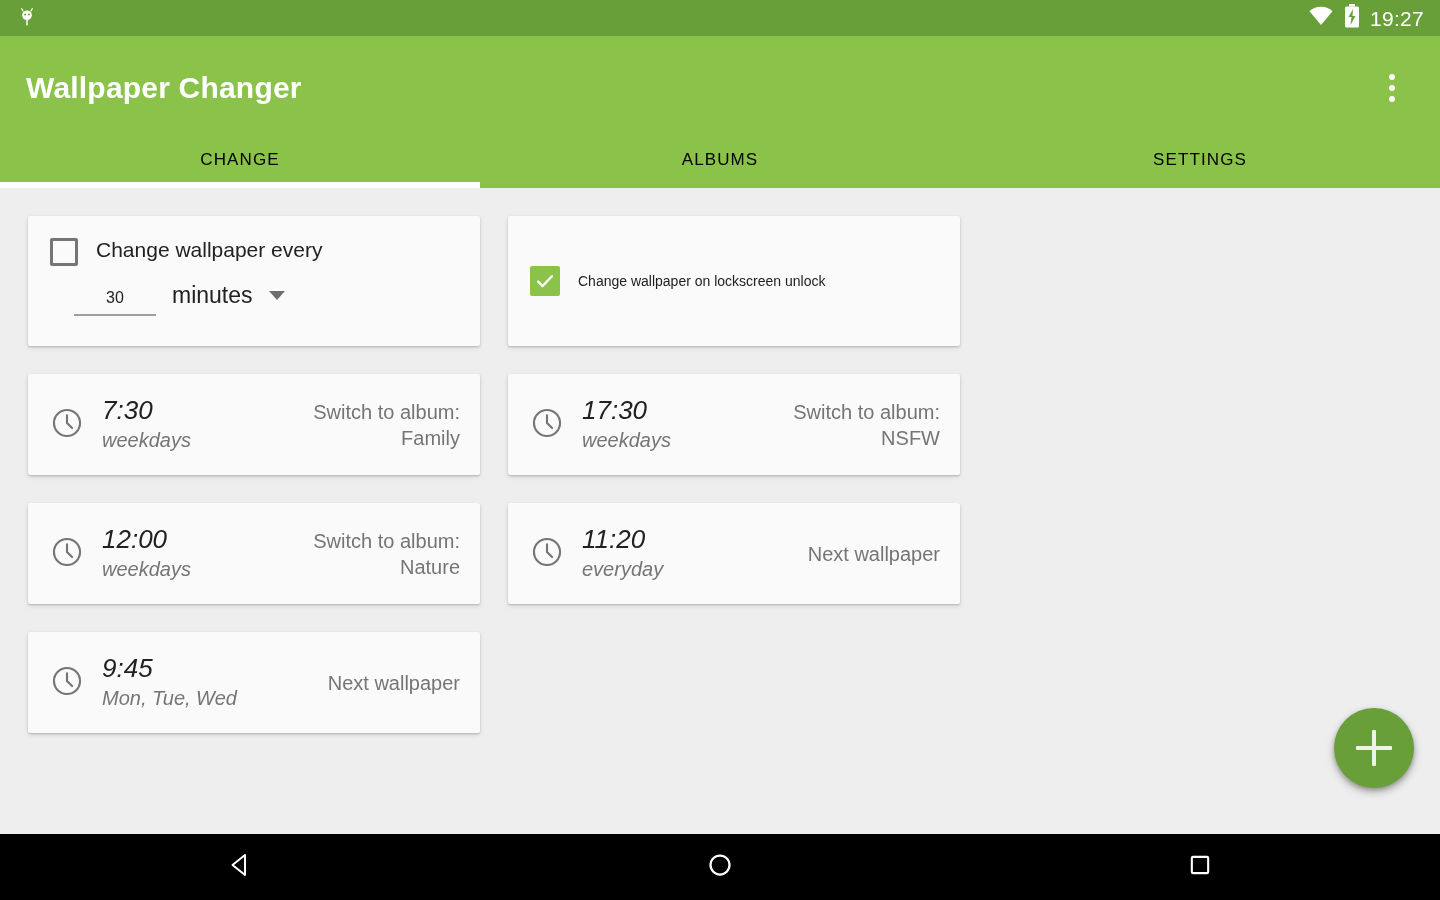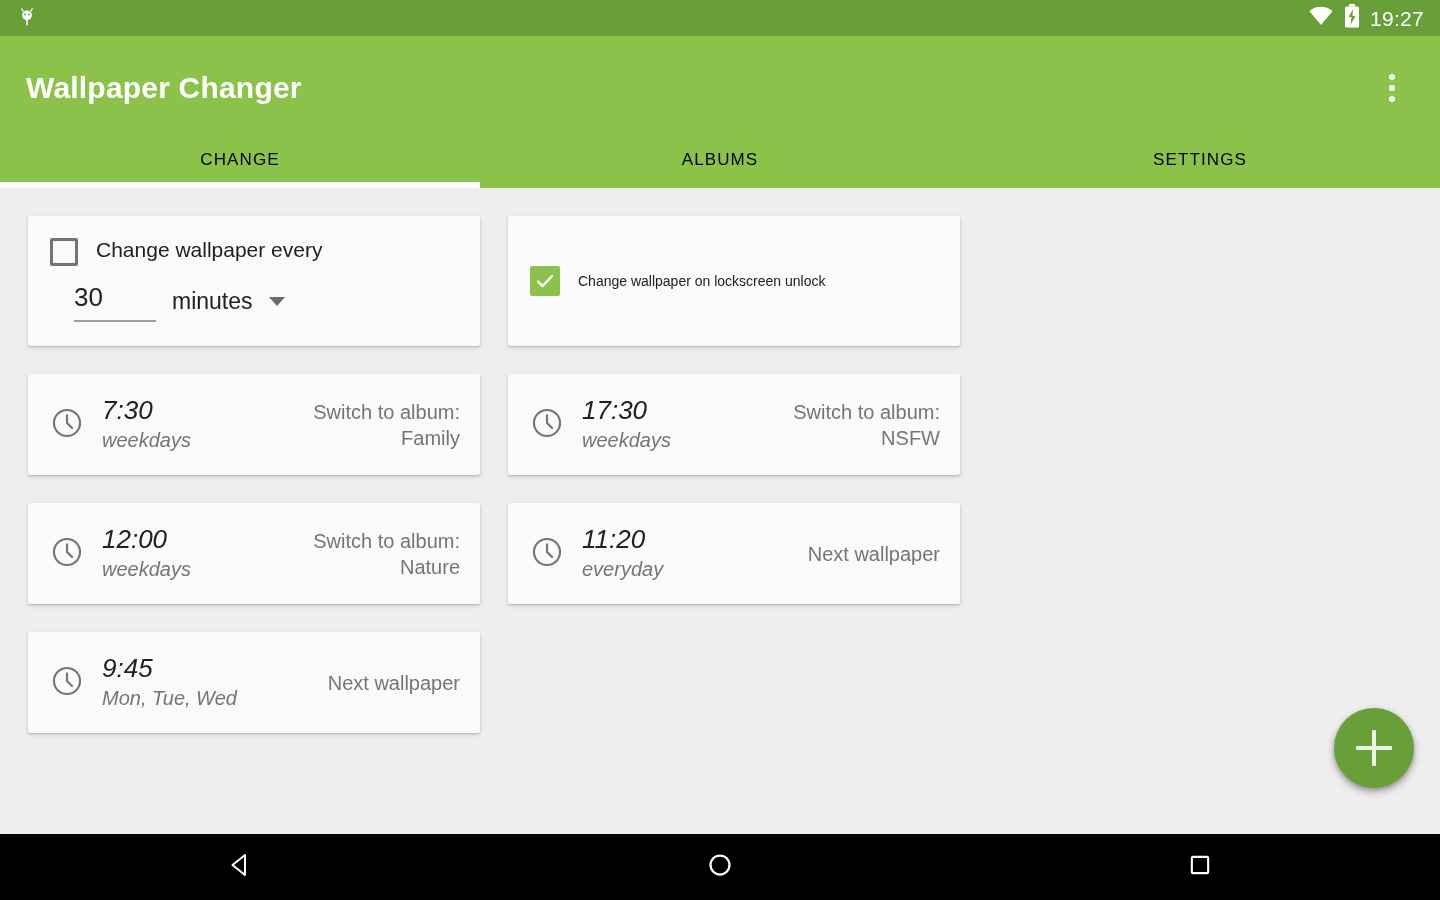--- a/index.html
+++ b/index.html
@@ -94,21 +94,21 @@
   .checkbox-unchecked {
     width: 28px; height: 28px; border: 3px solid #757575;
     border-radius: 2px; background: transparent; flex: none; cursor: pointer;
   }
   .chk-label { font-size: 21px; color: #212121; }
   .interval-row {
     display: flex; align-items: flex-end; gap: 16px;
     margin-top: 16px; padding-left: 24px;
   }
   .num-field {
-    width: 82px; font-size: 26px; color: #212121;
+    width: 82px; text-align: center; font-size: 16px; color: #212121;
     border-bottom: 2px solid #9e9e9e; padding-bottom: 7px; cursor: text;
   }
   .unit-select {
     display: flex; align-items: center; gap: 16px;
     font-size: 23px; color: #212121; padding-bottom: 7px; cursor: pointer;
   }
   .caret-down {
     width: 0; height: 0; border-left: 8px solid transparent;
     border-right: 8px solid transparent; border-top: 9px solid #6d6d6d;
   }

